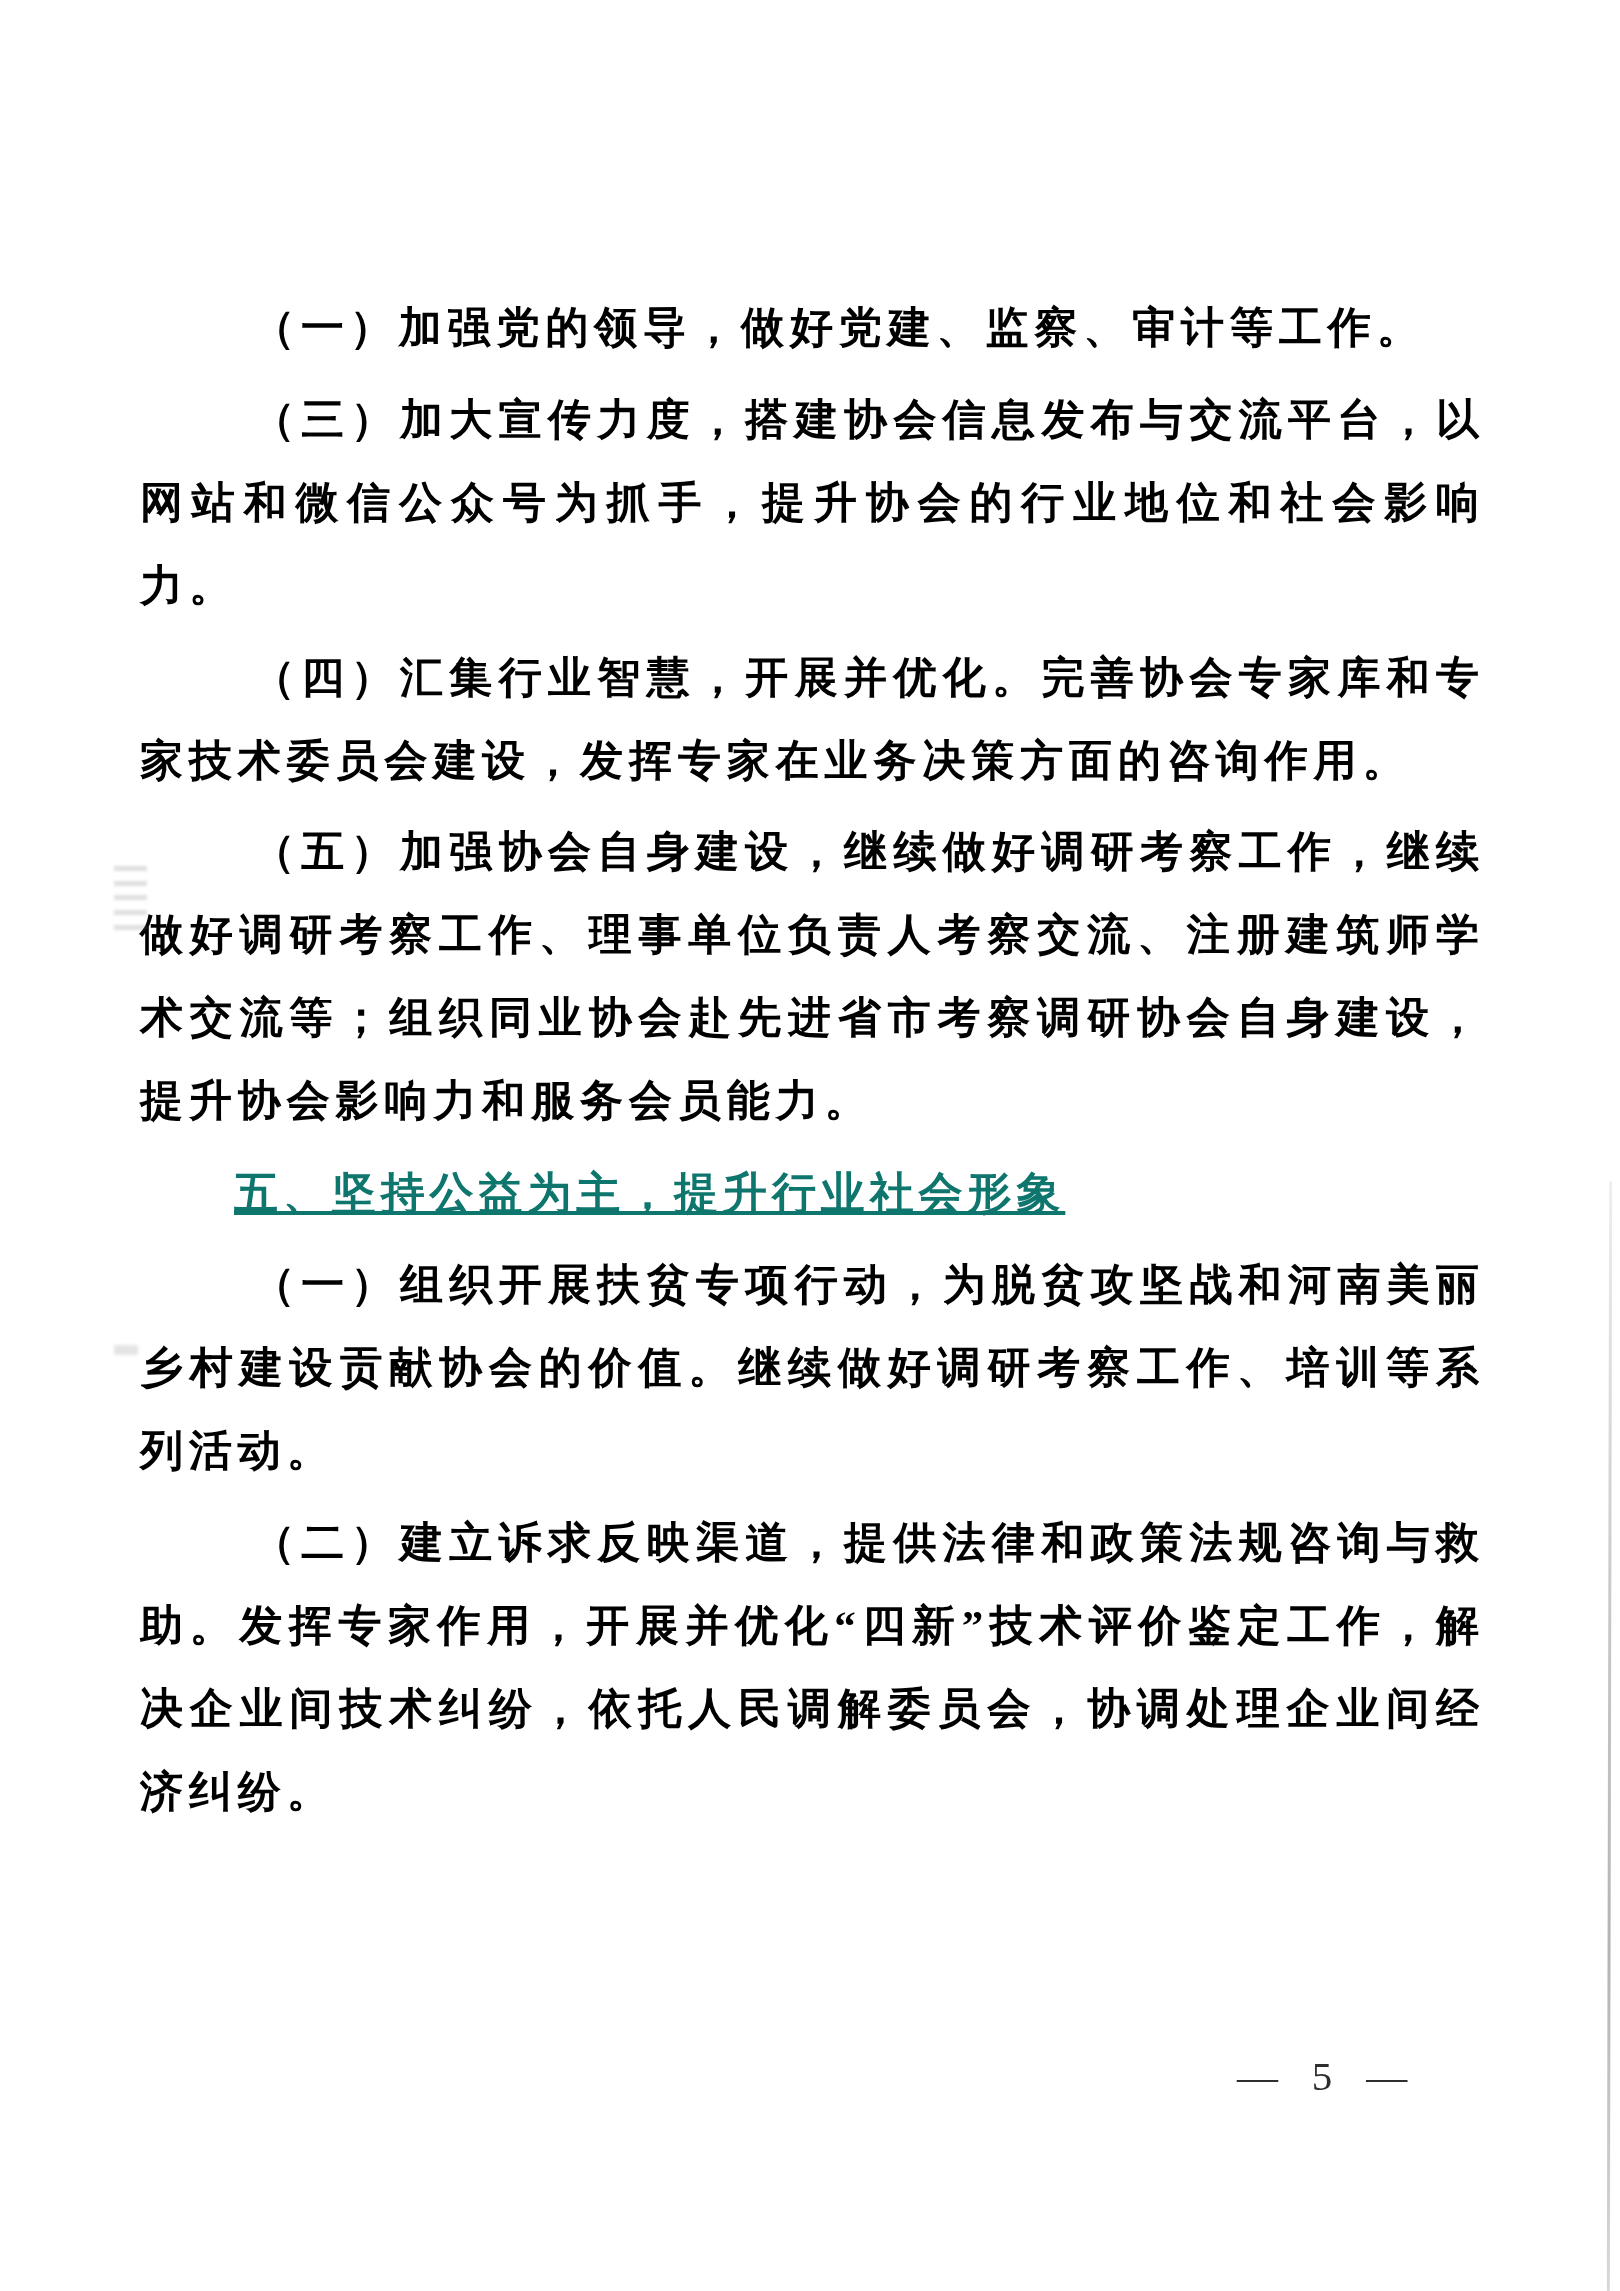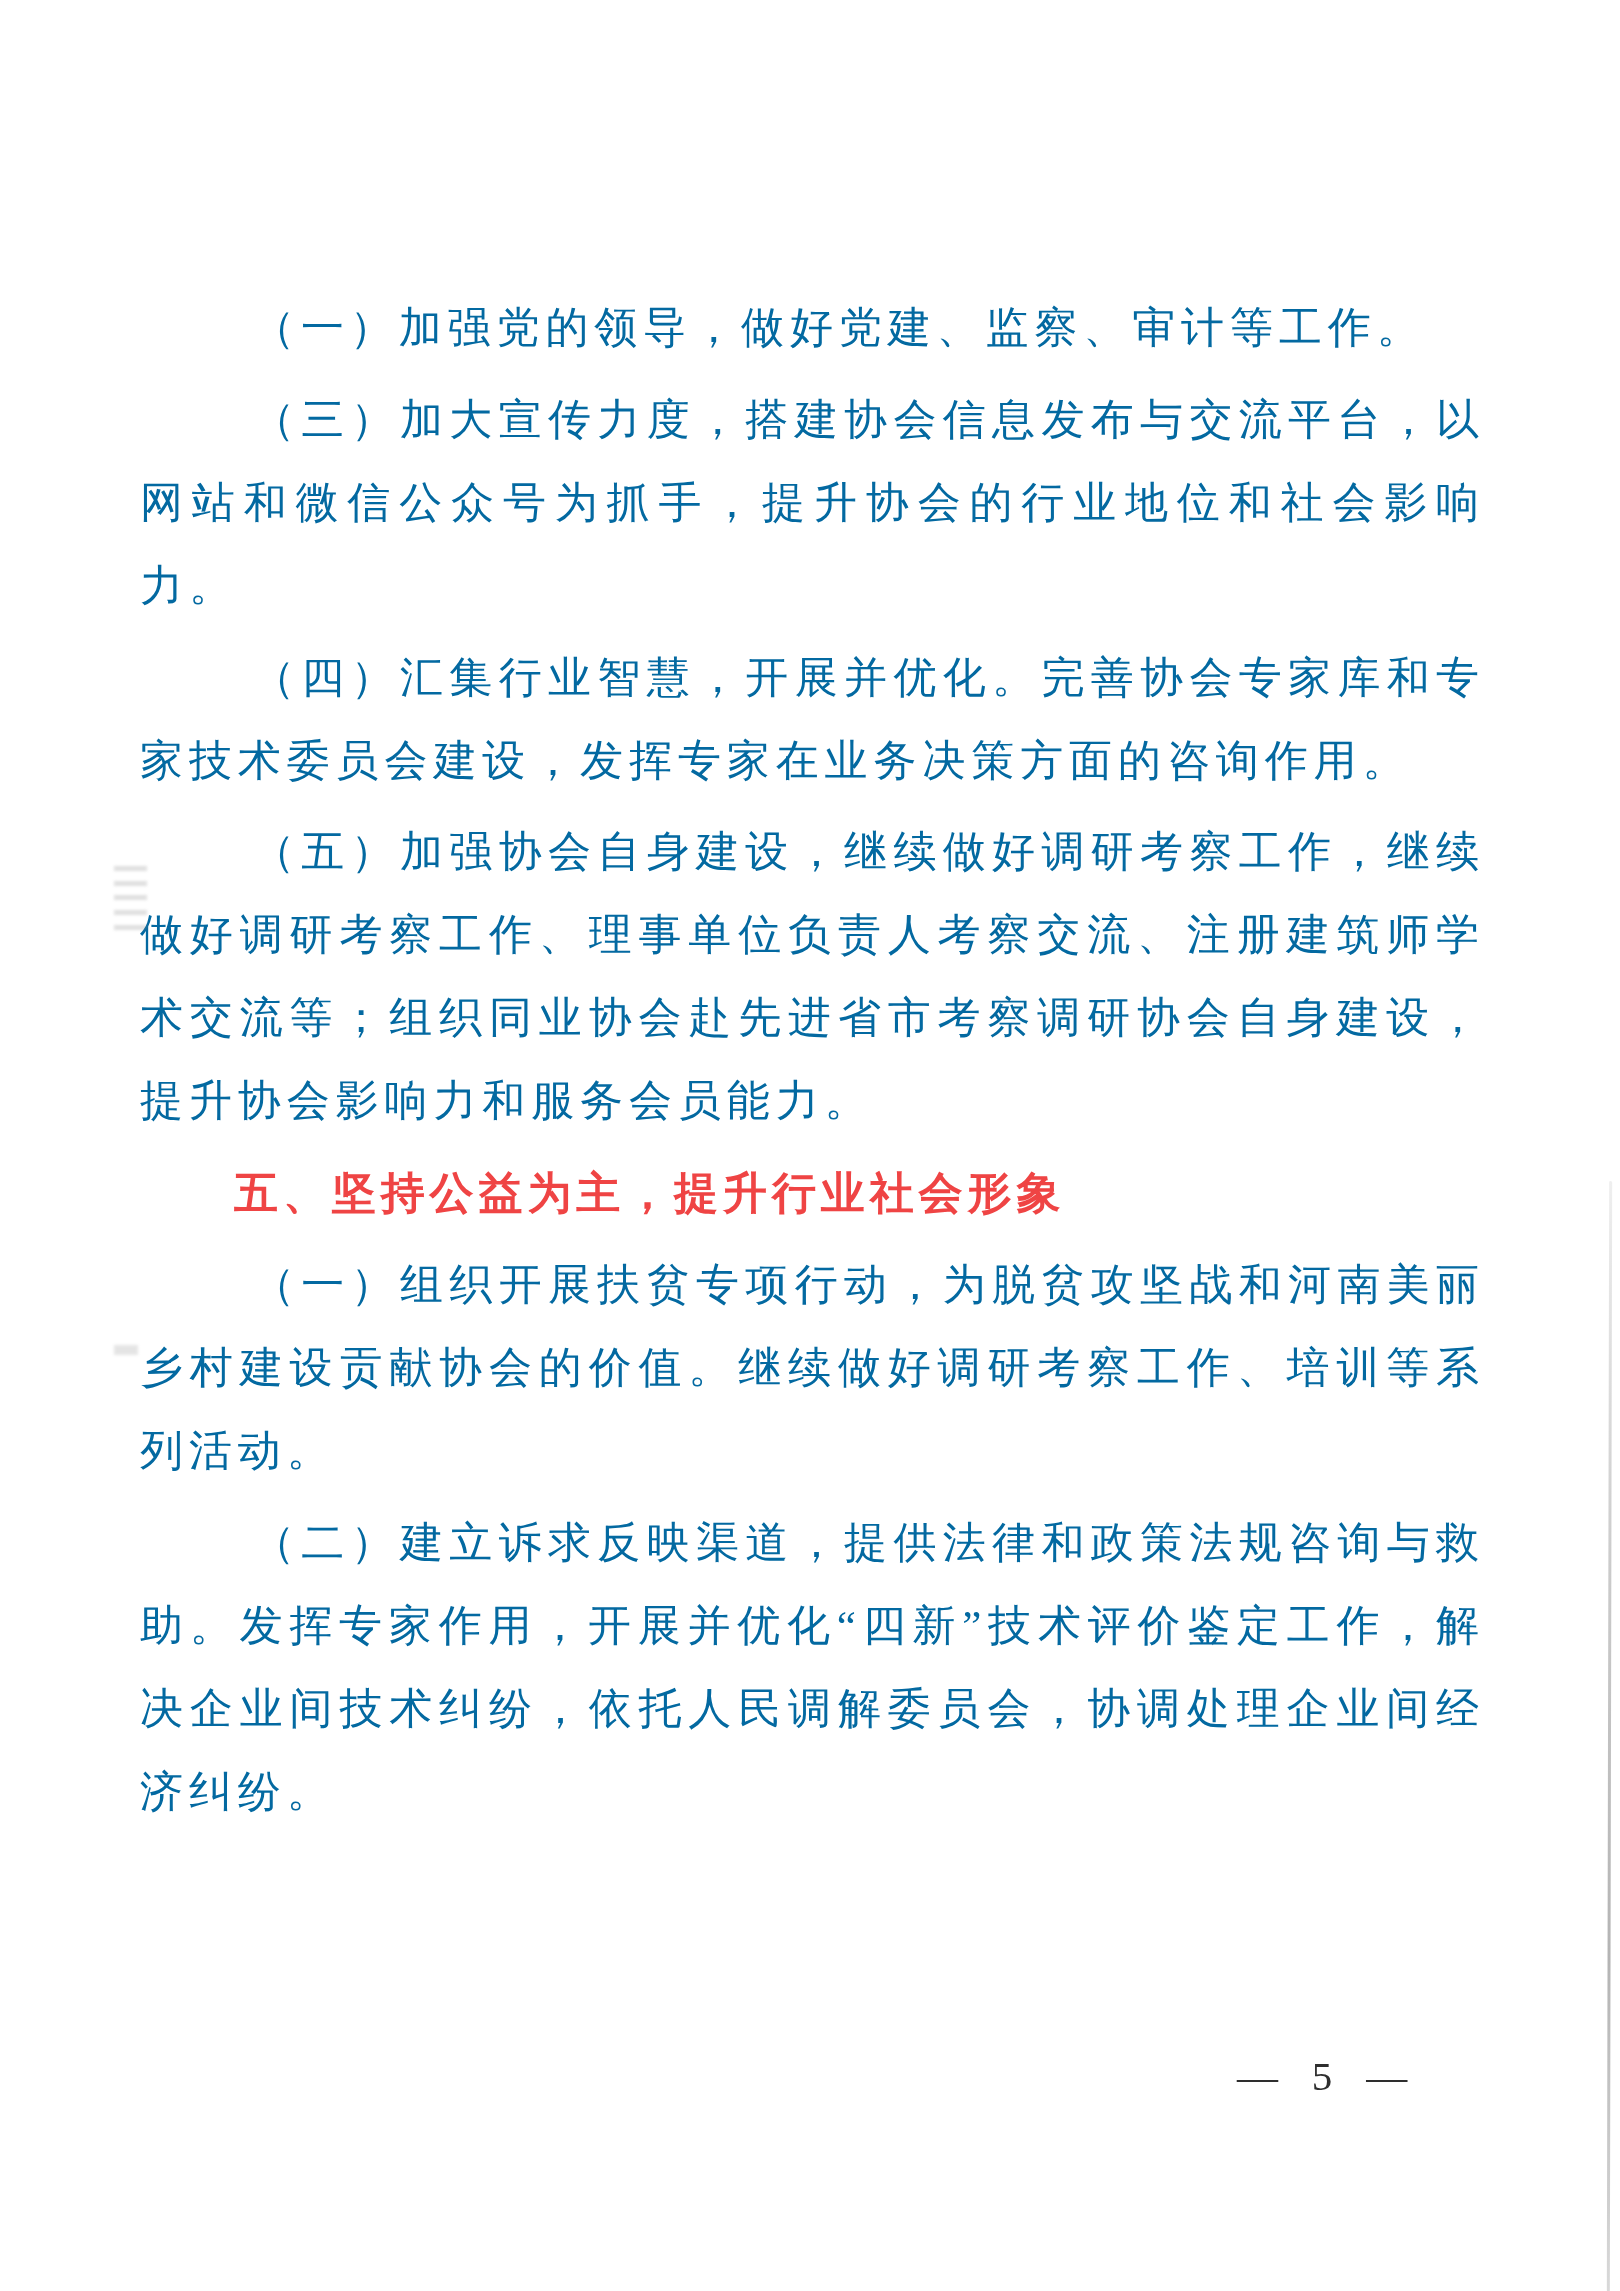--- a/index.html
+++ b/index.html
@@ -23,32 +23,33 @@
     color: #262626;
   }
   .body-para {
     margin: 0 0 8.8px 0;
     font-size: 43px;
     line-height: 83px;
     letter-spacing: 5.9px;
     text-indent: 112px;
     text-align: justify;
     text-justify: inter-character;
-    font-weight: 400;
-    color: #0369a1;
+    font-weight: 700;
+    color: #000000;
   }
   .heading-para {
     margin: 0 0 8.8px 0;
     font-family: "Liberation Sans", "DejaVu Sans", sans-serif;
     font-size: 44px;
     line-height: 83px;
     letter-spacing: 4.9px;
     text-indent: 94px;
     font-weight: 700;
-    color: #ef4444;
+    color: #0f766e;
+    text-decoration: underline;
   }
   .body-para:last-child { margin-bottom: 0; }
   .page-number {
     position: absolute;
     top: 2052px;
     left: 1237px;
     font-size: 41px;
     letter-spacing: 2px;
     word-spacing: 19.6px;
     color: #2e2e2e;

